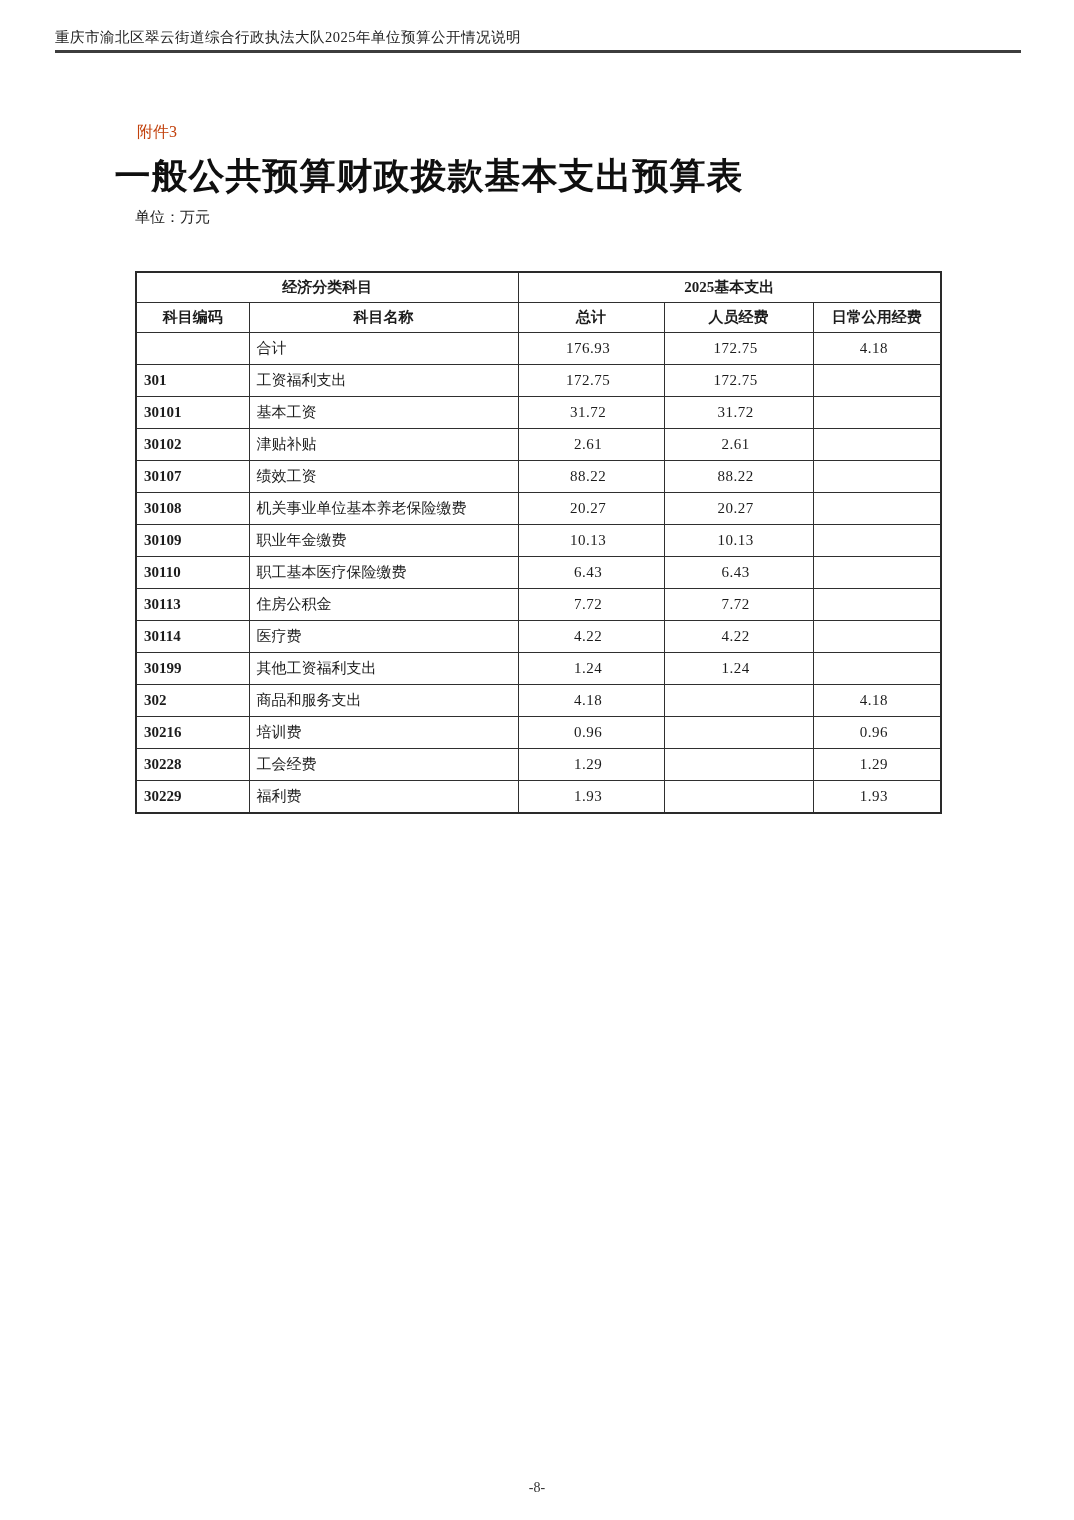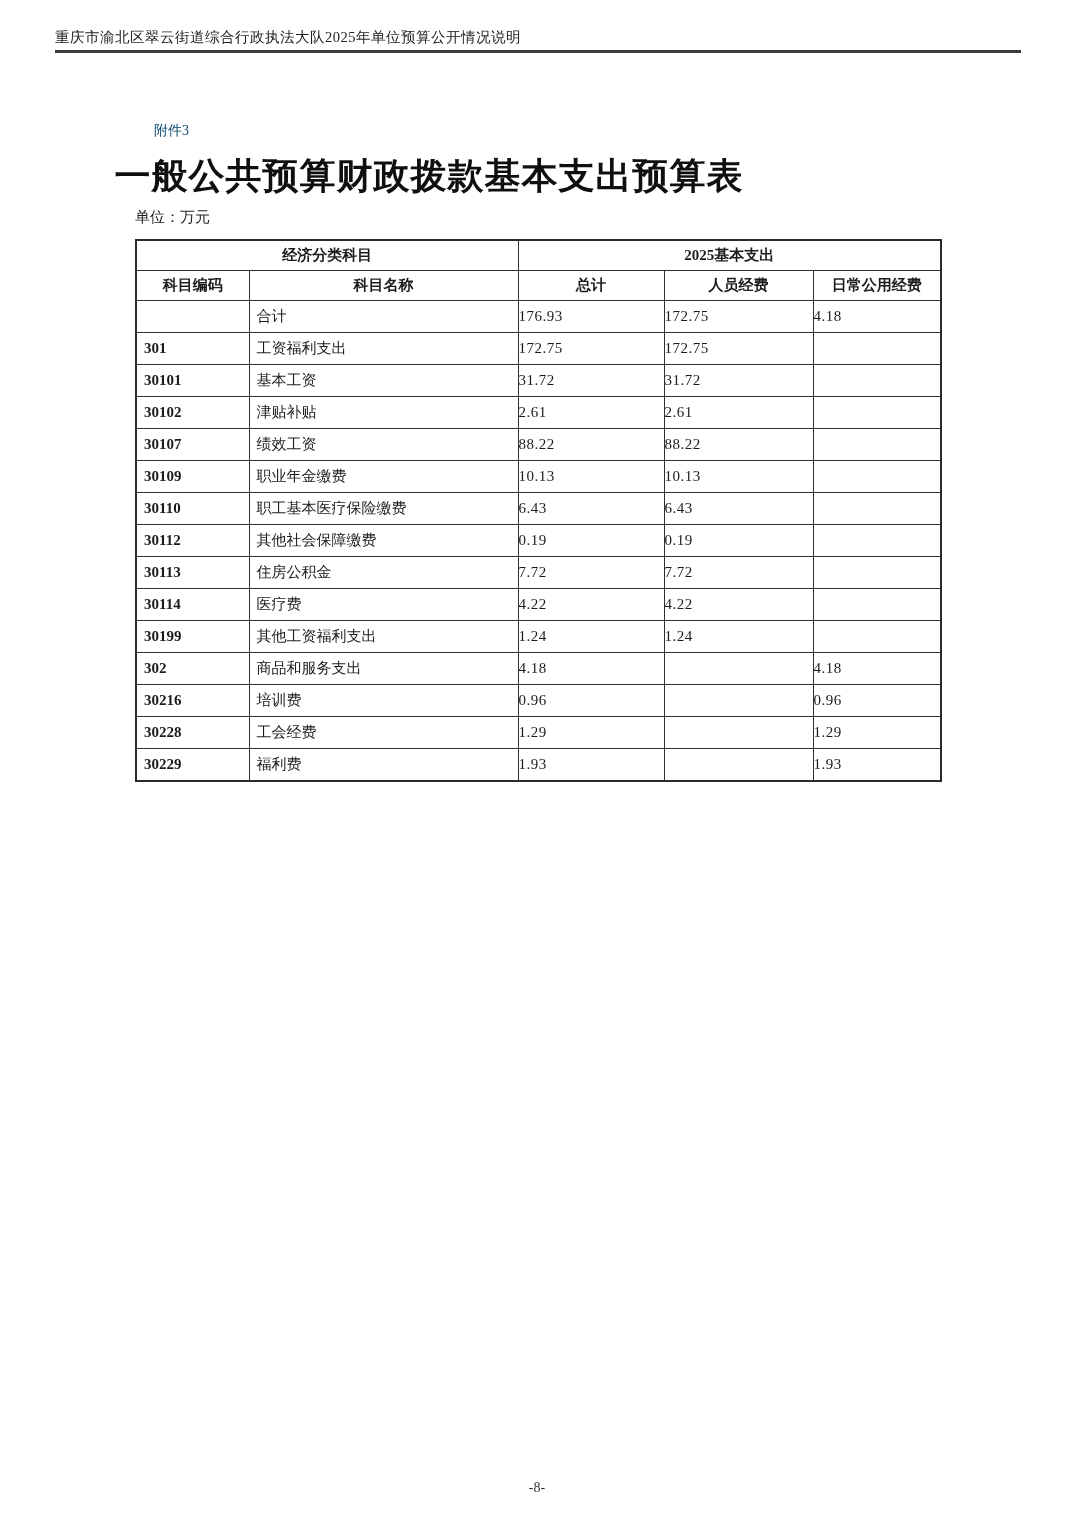--- a/index.html
+++ b/index.html
@@ -17,21 +17,21 @@
     font-size: 14.5px; letter-spacing: 0.5px; color: #222;
   }
   .doc-header-rule {
     position: absolute; left: 55px; top: 50px;
     width: 966px; height: 0;
     border-top: 3px solid #3d3d3d;
   }
 
   .attachment-label {
     position: absolute; left: 137px; top: 122px;
-    font-size: 14px; color: #0c4a6e; margin-left: 17px;
+    font-size: 16px; color: #c2410c;
   }
 
   .doc-title {
     position: absolute; left: 0; top: 152px; width: 858px;
     text-align: center;
     font-size: 36px; font-weight: bold; letter-spacing: 1px;
     color: #0f0f0f;
   }
 
   .subtitle-row {
@@ -46,31 +46,31 @@
     border-collapse: collapse;
     table-layout: fixed;
     font-size: 15px;
   }
   .budget-table th, .budget-table td {
     border: 1.6px solid #2f2f2f;
     padding: 0;
     overflow: hidden;
     white-space: nowrap;
   }
-  .budget-table { border: 2.4px solid #2a2a2a; }
+  .budget-table { border: 2.4px solid #2a2a2a; margin-top: 32px; }
   .budget-table thead th {
     font-weight: bold;
     text-align: center;
     height: 29px;
     font-size: 15px;
   }
   .budget-table tbody td { height: 31px; }
   .budget-table td.code  { text-align: left;  padding-left: 7px; font-weight: bold; }
   .budget-table td.name  { text-align: left;  padding-left: 7px; }
-  .budget-table td.num   { text-align: left; padding-right: 6px; letter-spacing: 0.5px; }
+  .budget-table td.num   { text-align: center; padding-right: 6px; letter-spacing: 0.5px; }
 
   .page-number {
     position: absolute; left: 0; top: 1480px; width: 1074px;
     text-align: center; font-size: 14px; color: #333;
   }
 </style>
 </head>
 <body>
 
 <div class="doc-header-text">重庆市渝北区翠云街道综合行政执法大队2025年单位预算公开情况说明</div>
@@ -135,41 +135,41 @@
         <td class="num"></td>
       </tr>
       <tr>
         <td class="code">30107</td>
         <td class="name">绩效工资</td>
         <td class="num">88.22</td>
         <td class="num">88.22</td>
         <td class="num"></td>
       </tr>
       <tr>
+        <td class="code">30108</td>
+        <td class="name">机关事业单位基本养老保险缴费</td>
+        <td class="num">20.27</td>
+        <td class="num">20.27</td>
+        <td class="num"></td>
+      </tr>
+      <tr>
         <td class="code">30109</td>
         <td class="name">职业年金缴费</td>
         <td class="num">10.13</td>
         <td class="num">10.13</td>
         <td class="num"></td>
       </tr>
       <tr>
         <td class="code">30110</td>
         <td class="name">职工基本医疗保险缴费</td>
         <td class="num">6.43</td>
         <td class="num">6.43</td>
         <td class="num"></td>
       </tr>
       <tr>
-        <td class="code">30112</td>
-        <td class="name">其他社会保障缴费</td>
-        <td class="num">0.19</td>
-        <td class="num">0.19</td>
-        <td class="num"></td>
-      </tr>
-      <tr>
         <td class="code">30113</td>
         <td class="name">住房公积金</td>
         <td class="num">7.72</td>
         <td class="num">7.72</td>
         <td class="num"></td>
       </tr>
       <tr>
         <td class="code">30114</td>
         <td class="name">医疗费</td>
         <td class="num">4.22</td>

